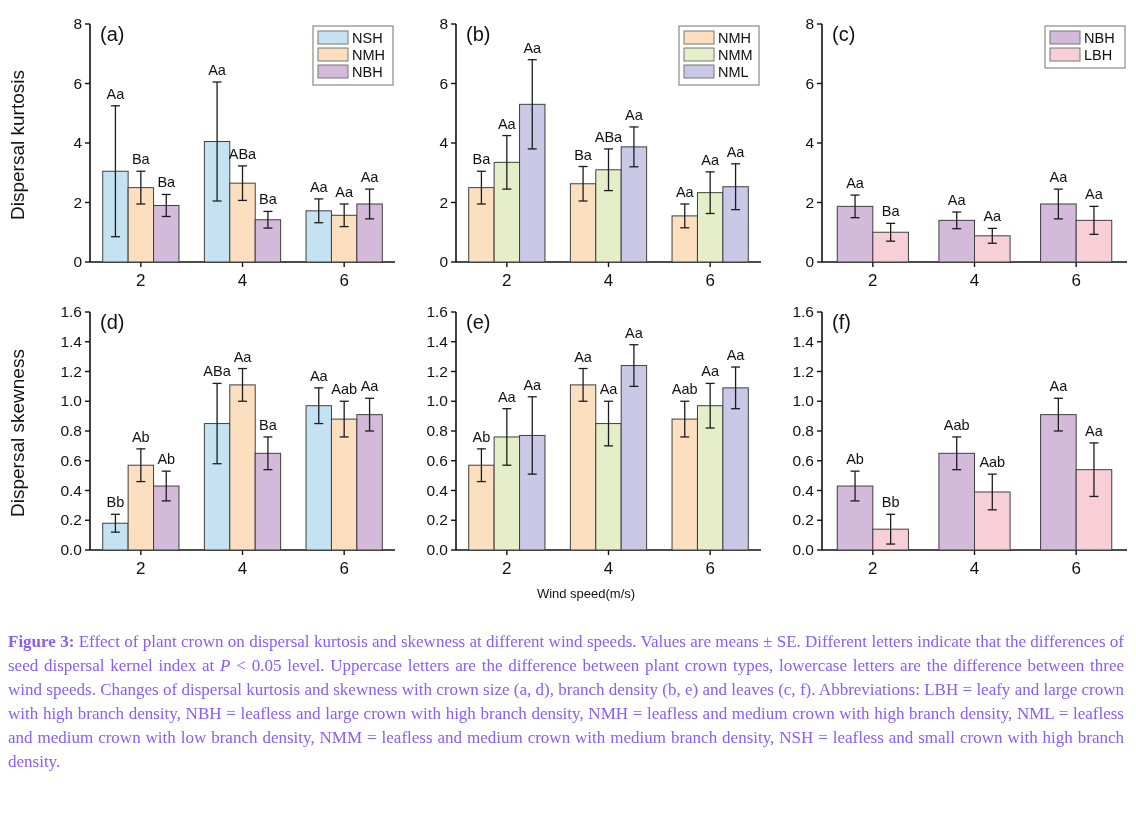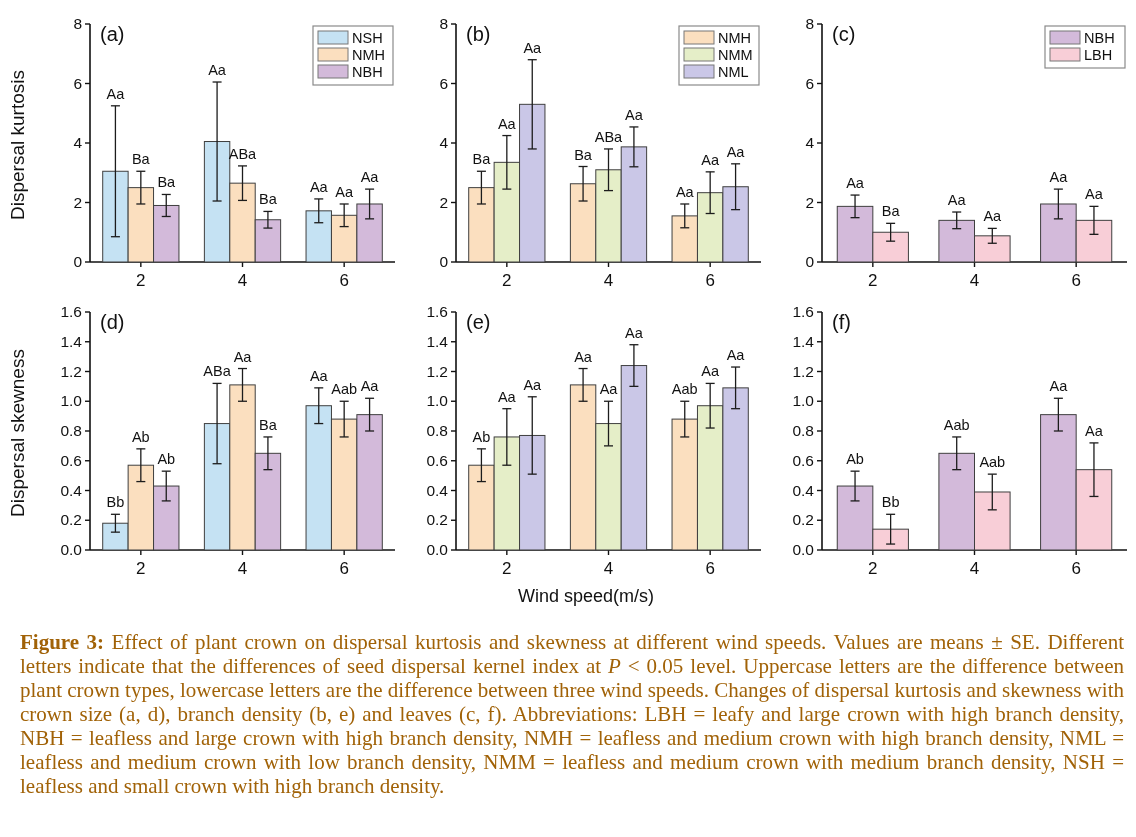--- a/index.html
+++ b/index.html
@@ -3,23 +3,23 @@
 <meta charset="utf-8">
 <style>
   html,body{margin:0;padding:0;background:#fff;}
   .page{width:1136px;height:837px;box-sizing:border-box;padding-top:10px;background:#fff;
         font-family:"Liberation Sans",sans-serif;overflow:hidden;}
   .row{display:flex;height:288px;}
   .ycol{width:36px;position:relative;flex:0 0 36px;}
   .ylabel{position:absolute;left:50%;top:47%;transform:translate(-50%,-50%) rotate(-90deg);
           white-space:nowrap;font-size:19px;color:#111;}
   svg.panel{width:366px;height:288px;display:block;flex:0 0 366px;}
-  .xlabel{height:30px;padding-left:36px;text-align:center;font-size:18px;color:#111;}
-  .caption{font-family:"Liberation Serif",serif;font-size:21px;line-height:24px;
-           text-align:justify;margin:14px 12px 0 20px;color:#a16207;}
+  .xlabel{height:30px;padding-left:36px;text-align:center;font-size:13px;color:#111;}
+  .caption{font-family:"Liberation Serif",serif;font-size:17px;line-height:24px;
+           text-align:justify;margin:14px 12px 0 8px;color:#8b5cf6;}
   .caption b{font-weight:bold;}
   .caption i{font-style:italic;}
 </style>
 </head>
 <body>
 
 <div class="page">
 
   <div class="fig">
     <div class="row">

